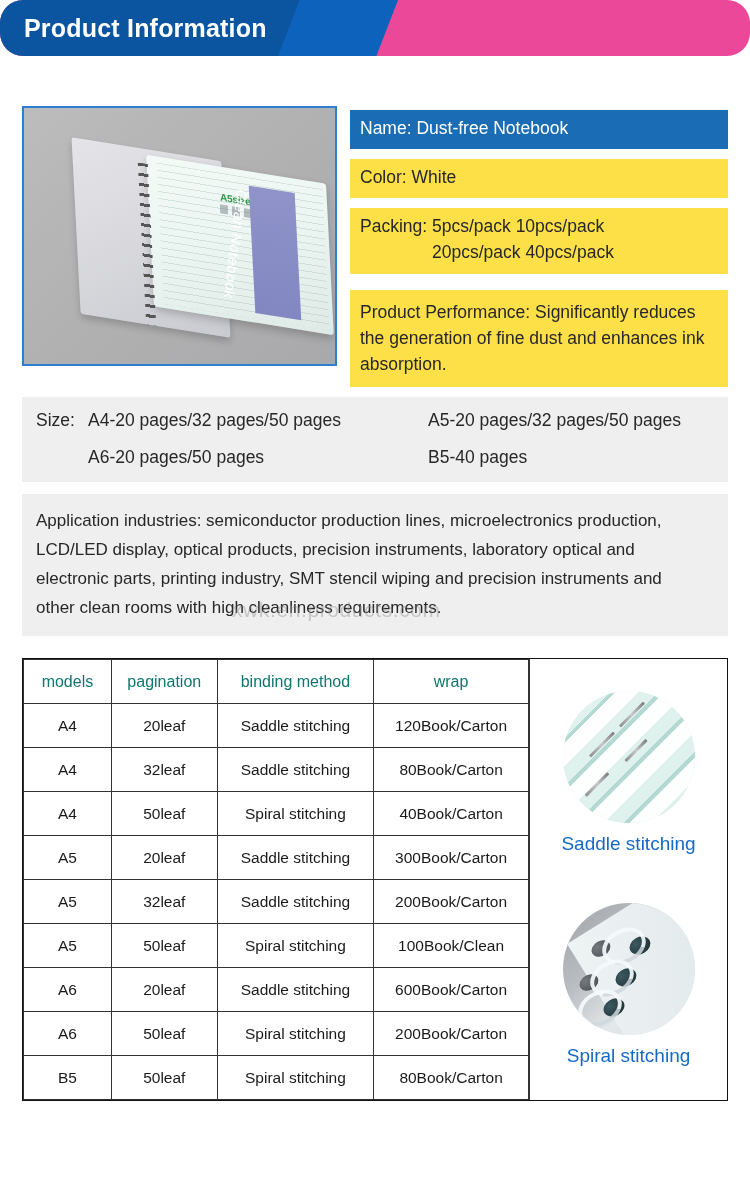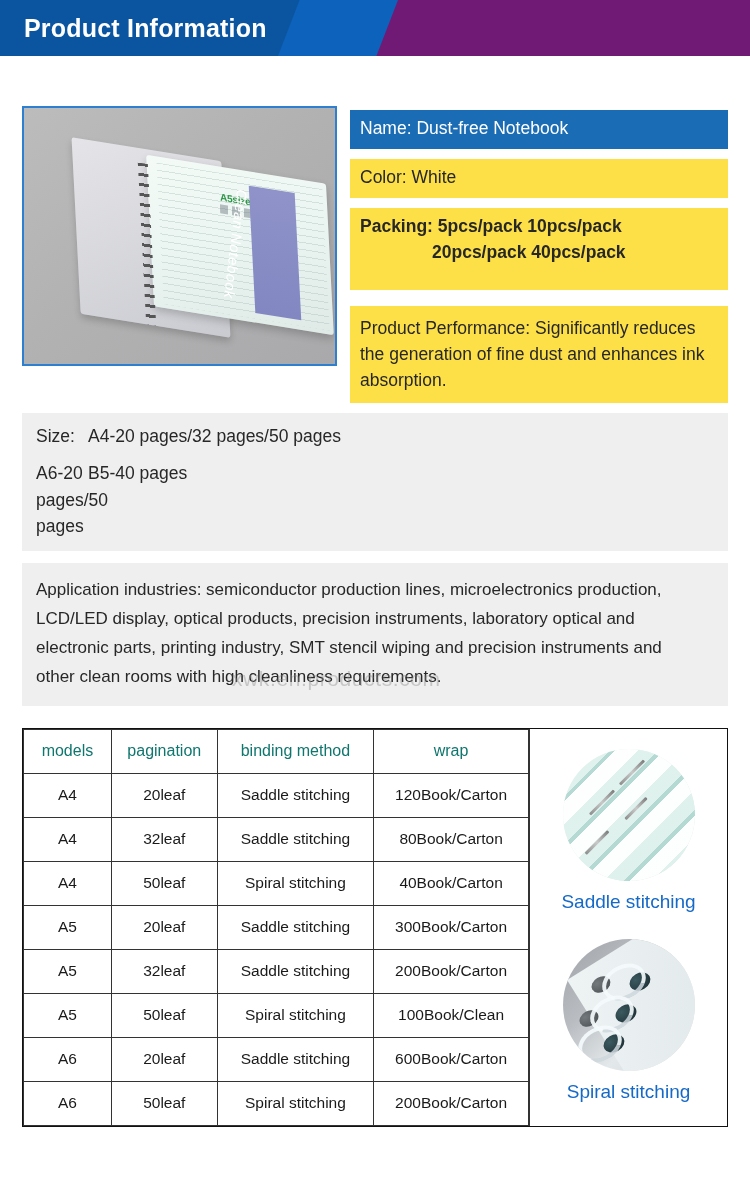--- a/index.html
+++ b/index.html
@@ -13,22 +13,23 @@
     color: #2b2b2b;
     overflow: hidden;
     position: relative;
   }
 
   
   .header {
     position: relative;
     width: 750px;
     height: 56px;
-    background: #701a75;
+    background: #ec4899;
     overflow: hidden;
+    border-radius: 23px;
   }
   .header .band-dark {
     position: absolute;
     left: 0; top: 0;
     width: 330px; height: 56px;
     background: #0b55a0;
     clip-path: polygon(0 0, 100% 0, 88% 100%, 0 100%);
   }
   .header .band-mid {
     position: absolute;
@@ -163,21 +164,21 @@
     background: #fde047;
     padding: 6px 10px 7px 10px;
     font-size: 17.5px;
     line-height: 1.48;
     color: #272727;
   }
   .spec-row.name {
     background: #1a6cb5;
     color: #ffffff;
   }
-  .spec-row.packing { padding-bottom: 24px; font-weight: bold; }
+  .spec-row.packing { padding-bottom: 8px; }
   .indent-line { display: block; padding-left: 72px; }
   .spec-row.performance {
     margin-top: 6px;
     padding: 9px 10px 10px 10px;
     line-height: 1.5;
   }
 
   
   .size-block {
     margin: 10px 22px 0 22px;
@@ -352,20 +353,21 @@
       <span class="indent-line">20pcs/pack 40pcs/pack</span>
     </div>
     <div class="spec-row performance">Product Performance: Significantly reduces the generation of fine dust and enhances ink absorption.</div>
   </div>
 </div>
 
 <div class="size-block">
   <div class="size-grid">
     <div class="size-label">Size:</div>
     <div>A4-20 pages/32 pages/50 pages</div>
+    <div>A5-20 pages/32 pages/50 pages</div>
     <div></div>
     <div>A6-20 pages/50 pages</div>
     <div>B5-40 pages</div>
   </div>
 </div>
 
 <div class="app-block">
   <div>Application industries: semiconductor production lines, microelectronics production, LCD/LED display, optical products, precision instruments, laboratory optical and electronic parts, printing industry, SMT stencil wiping and precision instruments and other clean rooms with high cleanliness requirements.</div>
   <div class="watermark">xwk.en.products.com</div>
 </div>
@@ -421,20 +423,26 @@
           <td>A6</td>
           <td>20leaf</td>
           <td>Saddle stitching</td>
           <td>600Book/Carton</td>
         </tr>
         <tr>
           <td>A6</td>
           <td>50leaf</td>
           <td>Spiral stitching</td>
           <td>200Book/Carton</td>
+        </tr>
+        <tr>
+          <td>B5</td>
+          <td>50leaf</td>
+          <td>Spiral stitching</td>
+          <td>80Book/Carton</td>
         </tr>
       </tbody>
   </table>
 
   <div class="binding-images">
     <div class="binding-card">
       <div class="circle-photo saddle-photo">
         <div class="stripes"></div>
         <div class="staple" style="left:52px; top:22px; width:34px;"></div>
         <div class="staple" style="left:22px; top:52px; width:34px;"></div>

